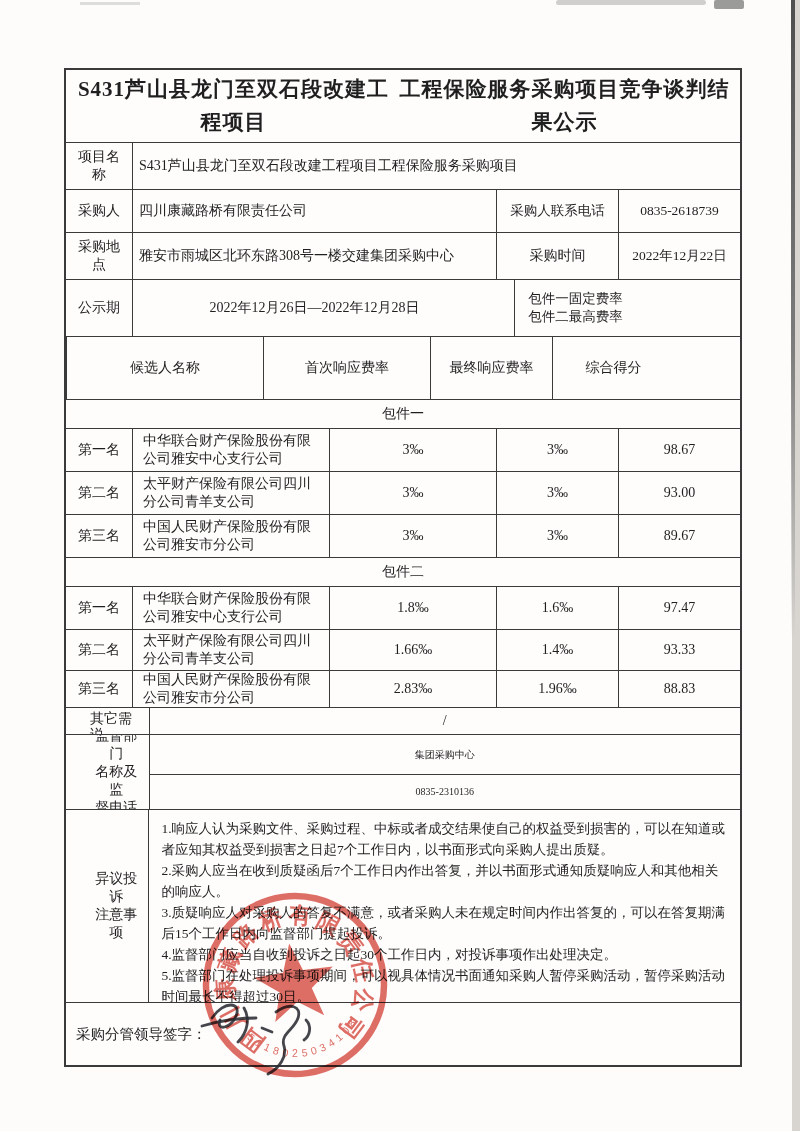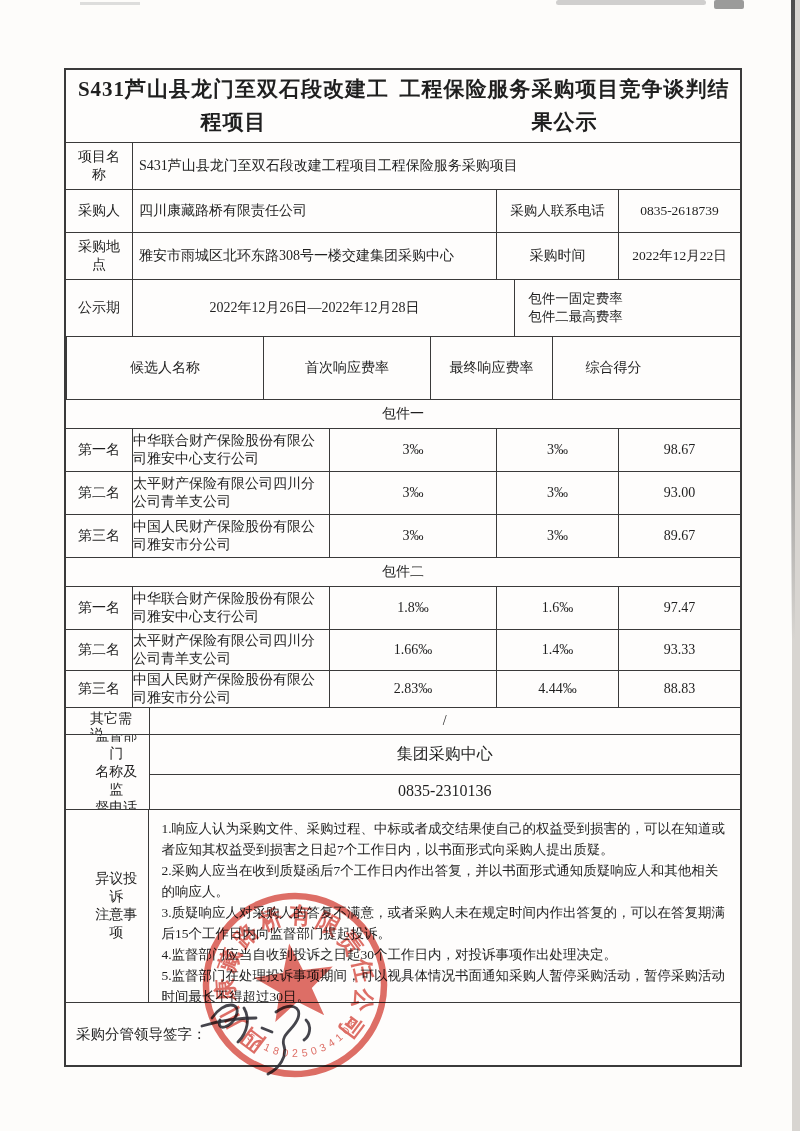--- a/index.html
+++ b/index.html
@@ -34,24 +34,24 @@
   .h-band{height:28px;}
   .h-r1{height:42px;}.h-r2{height:42px;}.h-r3{height:42px;}
   .h-p1{height:42px;}.h-p2{height:40px;}.h-p3{height:36px;}
   .h-other{height:26px;}
   .h-sup{height:74px;}
   .h-obj{height:192px;}
   .h-sig{height:62px;}
 
   .title-cell{flex-direction:row;font-weight:bold;font-size:21px;line-height:1.55;letter-spacing:1px;}
   .small{font-size:13.5px;}
-  .name-cell{padding-left:0;padding-right:12px;}
+  .name-cell{padding-left:10px;padding-right:12px;}
   .clip-top{align-items:flex-start;line-height:16px;padding-top:3px;}
   .sup-right{display:flex;flex-direction:column;width:608px;box-sizing:border-box;border-left:1.5px solid #3a3a3a;}
-  .sup-sub{display:flex;align-items:center;justify-content:center;font-size:16px;box-sizing:border-box;}
+  .sup-sub{display:flex;align-items:center;justify-content:center;font-size:10px;box-sizing:border-box;}
   .sup-sub.top{height:40px;border-bottom:1.5px solid #3a3a3a;}
   .sup-sub.bot{height:32.5px;}
   .obj-body{display:block;padding:8px 12px 6px 12px;font-size:13.5px;line-height:1.56;text-align:left;}
   .obj-body p{margin:0;}
   .sig-cell{justify-content:flex-start;text-align:left;padding-left:10px;font-size:14.5px;}
 
   
   .seal{position:absolute;left:195px;top:885px;width:200px;height:200px;opacity:.78;mix-blend-mode:multiply;transform:rotate(-8deg);}
   .seal-ring{fill:none;stroke:#d5463c;stroke-width:6.5;}
   .seal-star{fill:#d5463c;}
@@ -154,21 +154,21 @@
     <div class="c nb w0 h-p2">第二名</div>
     <div class="c w1 h-p2 left name-cell">太平财产保险有限公司四川分公司青羊支公司</div>
     <div class="c w2 h-p2">1.66‰</div>
     <div class="c w3 h-p2">1.4‰</div>
     <div class="c w4 h-p2">93.33</div>
   </div>
   <div class="row">
     <div class="c nb w0 h-p3">第三名</div>
     <div class="c w1 h-p3 left name-cell">中国人民财产保险股份有限公司雅安市分公司</div>
     <div class="c w2 h-p3">2.83‰</div>
-    <div class="c w3 h-p3">4.44‰</div>
+    <div class="c w3 h-p3">1.96‰</div>
     <div class="c w4 h-p3">88.83</div>
   </div>
 
   <div class="row">
     <div class="c nb w0 h-other ml left clip-top">其它需说
 明事项</div>
     <div class="c wrest h-other">/</div>
   </div>
 
   <div class="row">

